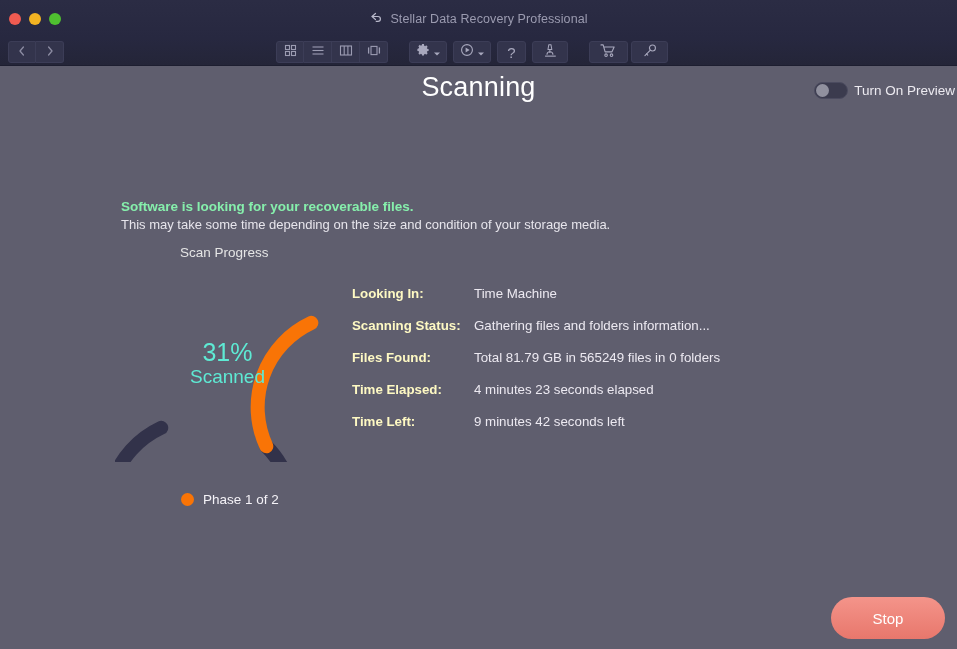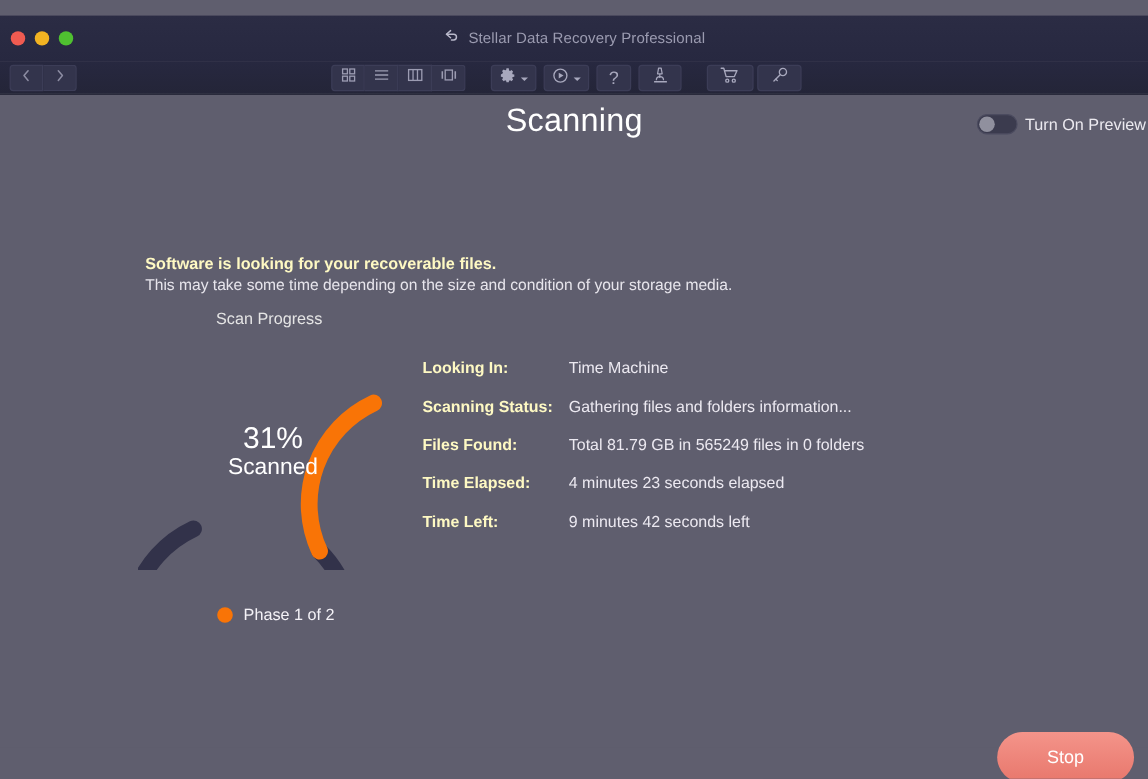--- a/index.html
+++ b/index.html
@@ -6,21 +6,20 @@
   html, body {
     width: 957px; height: 649px;
     background: #5f5e6e;
     font-family: "Liberation Sans", sans-serif;
     overflow: hidden;
   }
   #app {
     position: relative;
     width: 957px; height: 610px;
     background: #5f5e6e;
-    margin-top: 13px;
   }
 
   
   .titlebar {
     position: absolute; top: 0; left: 0;
     width: 957px; height: 38px;
     background: linear-gradient(180deg, #2b2c44 0%, #272840 100%);
   }
   .traffic {
     position: absolute; top: 13px; left: 9px;
@@ -90,40 +89,40 @@
   .switch .knob {
     position: absolute; top: 1px; left: 1px;
     width: 13px; height: 13px; border-radius: 50%;
     background: #90909e;
   }
   .preview-label { font-size: 13.5px; color: #eceaf0; }
 
   
   .lead {
     position: absolute; left: 121px; top: 199px;
-    font-size: 13.5px; font-weight: bold; color: #fef9c3;
+    font-size: 13.5px; font-weight: bold; color: #86efac;
   }
   .sub {
     position: absolute; left: 121px; top: 217px;
     font-size: 13px; color: #e7e5ec;
   }
 
   
   .gauge-label {
     position: absolute; left: 180px; top: 245px;
     font-size: 13.5px; color: #e5e5e5;
   }
   .gauge {
     position: absolute; left: 115px; top: 262px;
     width: 225px; height: 200px;
   }
   .gauge-center {
     position: absolute; left: 115px; top: 338px;
     width: 225px; text-align: center;
-    color: #ffffff; line-height: 1.12;
+    color: #5eead4; line-height: 1.12;
   }
   .gauge-pct { font-size: 25px; }
   .gauge-word { font-size: 19px; }
 
   .phase {
     position: absolute; left: 181px; top: 492px;
     display: flex; align-items: center; gap: 9px;
   }
   .phase-dot { width: 13px; height: 13px; border-radius: 50%; background: #f97406; display:block; }
   .phase-text { font-size: 13.5px; color: #f4f2f7; }

